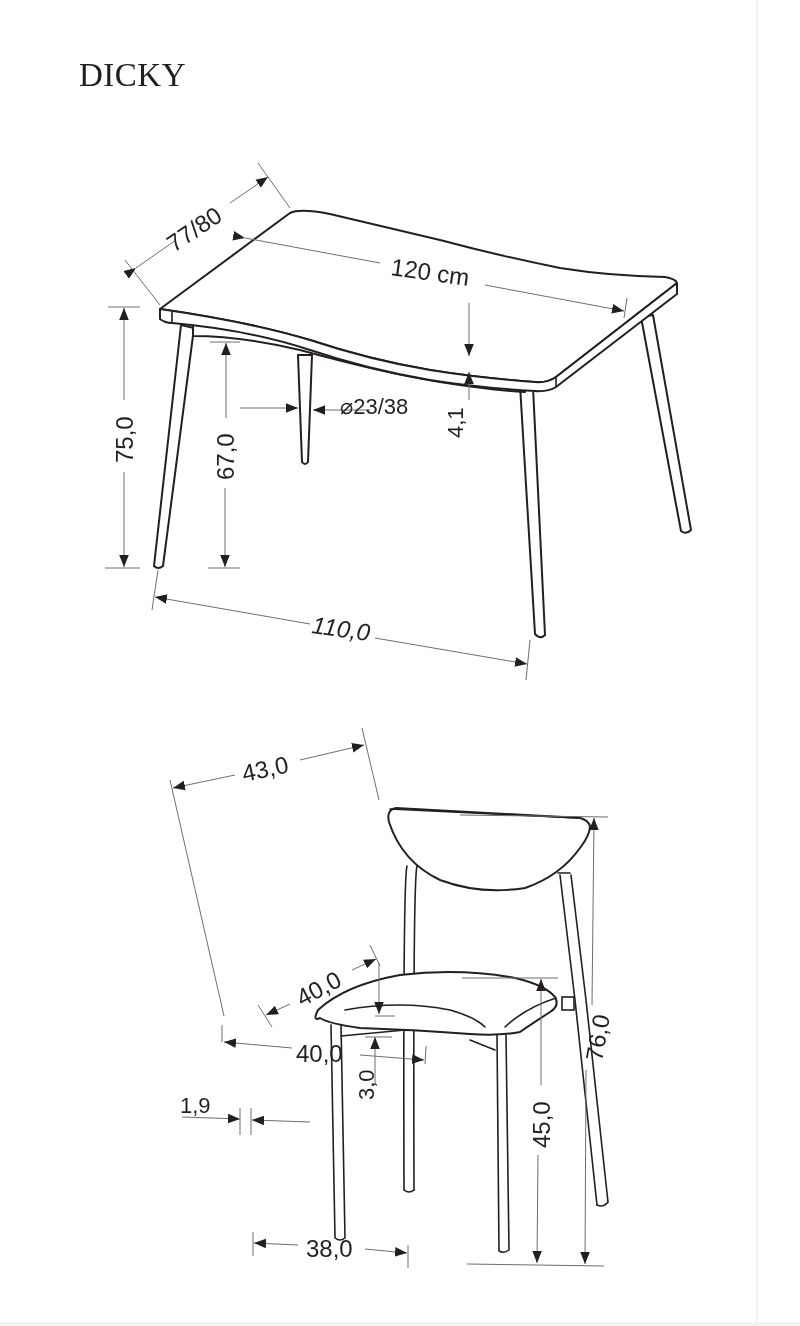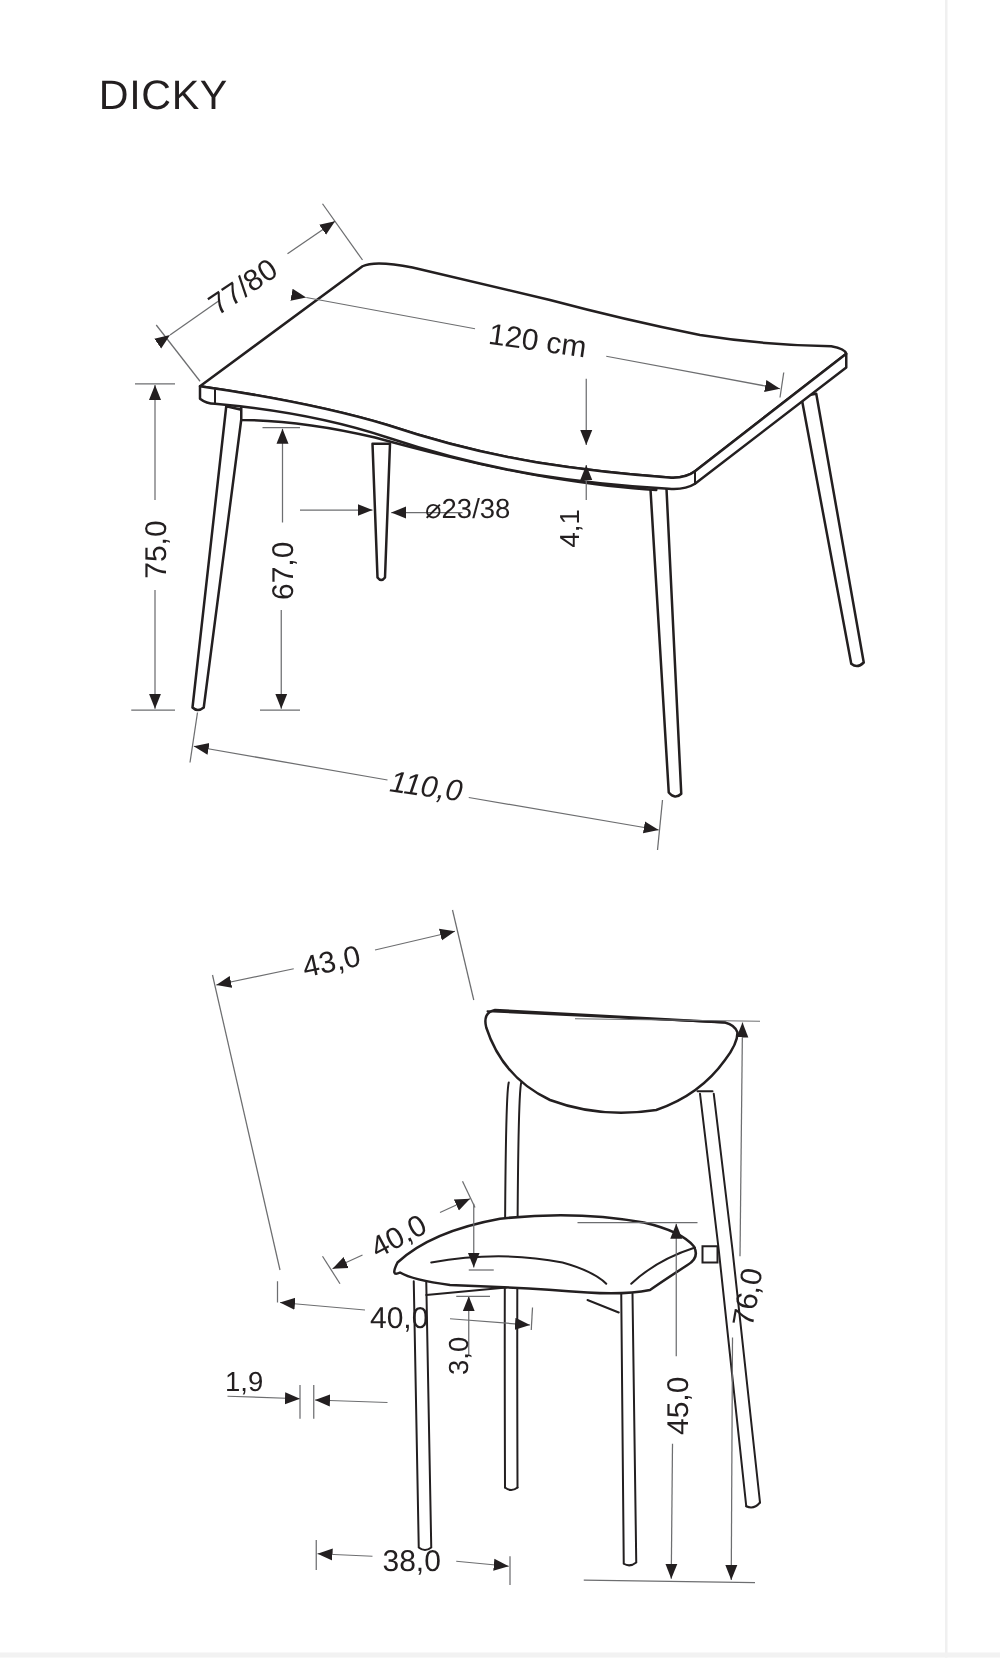--- a/index.html
+++ b/index.html
@@ -1,19 +1,19 @@
 <!DOCTYPE html>
 <html><head>
   <meta charset="utf-8">
   <style>
     html, body { margin: 0; padding: 0; background: #ffffff; }
     body { width: 800px; height: 1326px; position: relative; overflow: hidden; font-family: "Liberation Sans", sans-serif; }
     .page-edge { position: absolute; left: 756px; top: 0; width: 2px; height: 1326px; background: #f0f0f0; }
     .bottom-edge { position: absolute; left: 0; top: 1322px; width: 800px; height: 4px; background: #f2f2f2; }
-    .title { position: absolute; left: 79px; top: 57px; font-size: 33px; color: #231f20; letter-spacing: 0.5px; font-family: Liberation Sans, sans-serif; }
+    .title { position: absolute; left: 79px; top: 57px; font-size: 33px; color: #231f20; letter-spacing: 0.5px; font-family: Liberation Serif, serif; }
     svg.drawing { position: absolute; left: 0; top: 0; }
     .dim-text { font-family: "Liberation Sans", sans-serif; font-size: 24px; fill: #231f20; }
     .obj { fill: #ffffff; stroke: #231f20; stroke-width: 2; stroke-linejoin: round; stroke-linecap: round; }
     .obj-thin { fill: none; stroke: #231f20; stroke-width: 1.6; stroke-linecap: round; }
     .dimline { fill: none; stroke: #6d6e70; stroke-width: 1; }
   </style>
 </head>
 <body>
 
 <div class="page-edge"></div>

